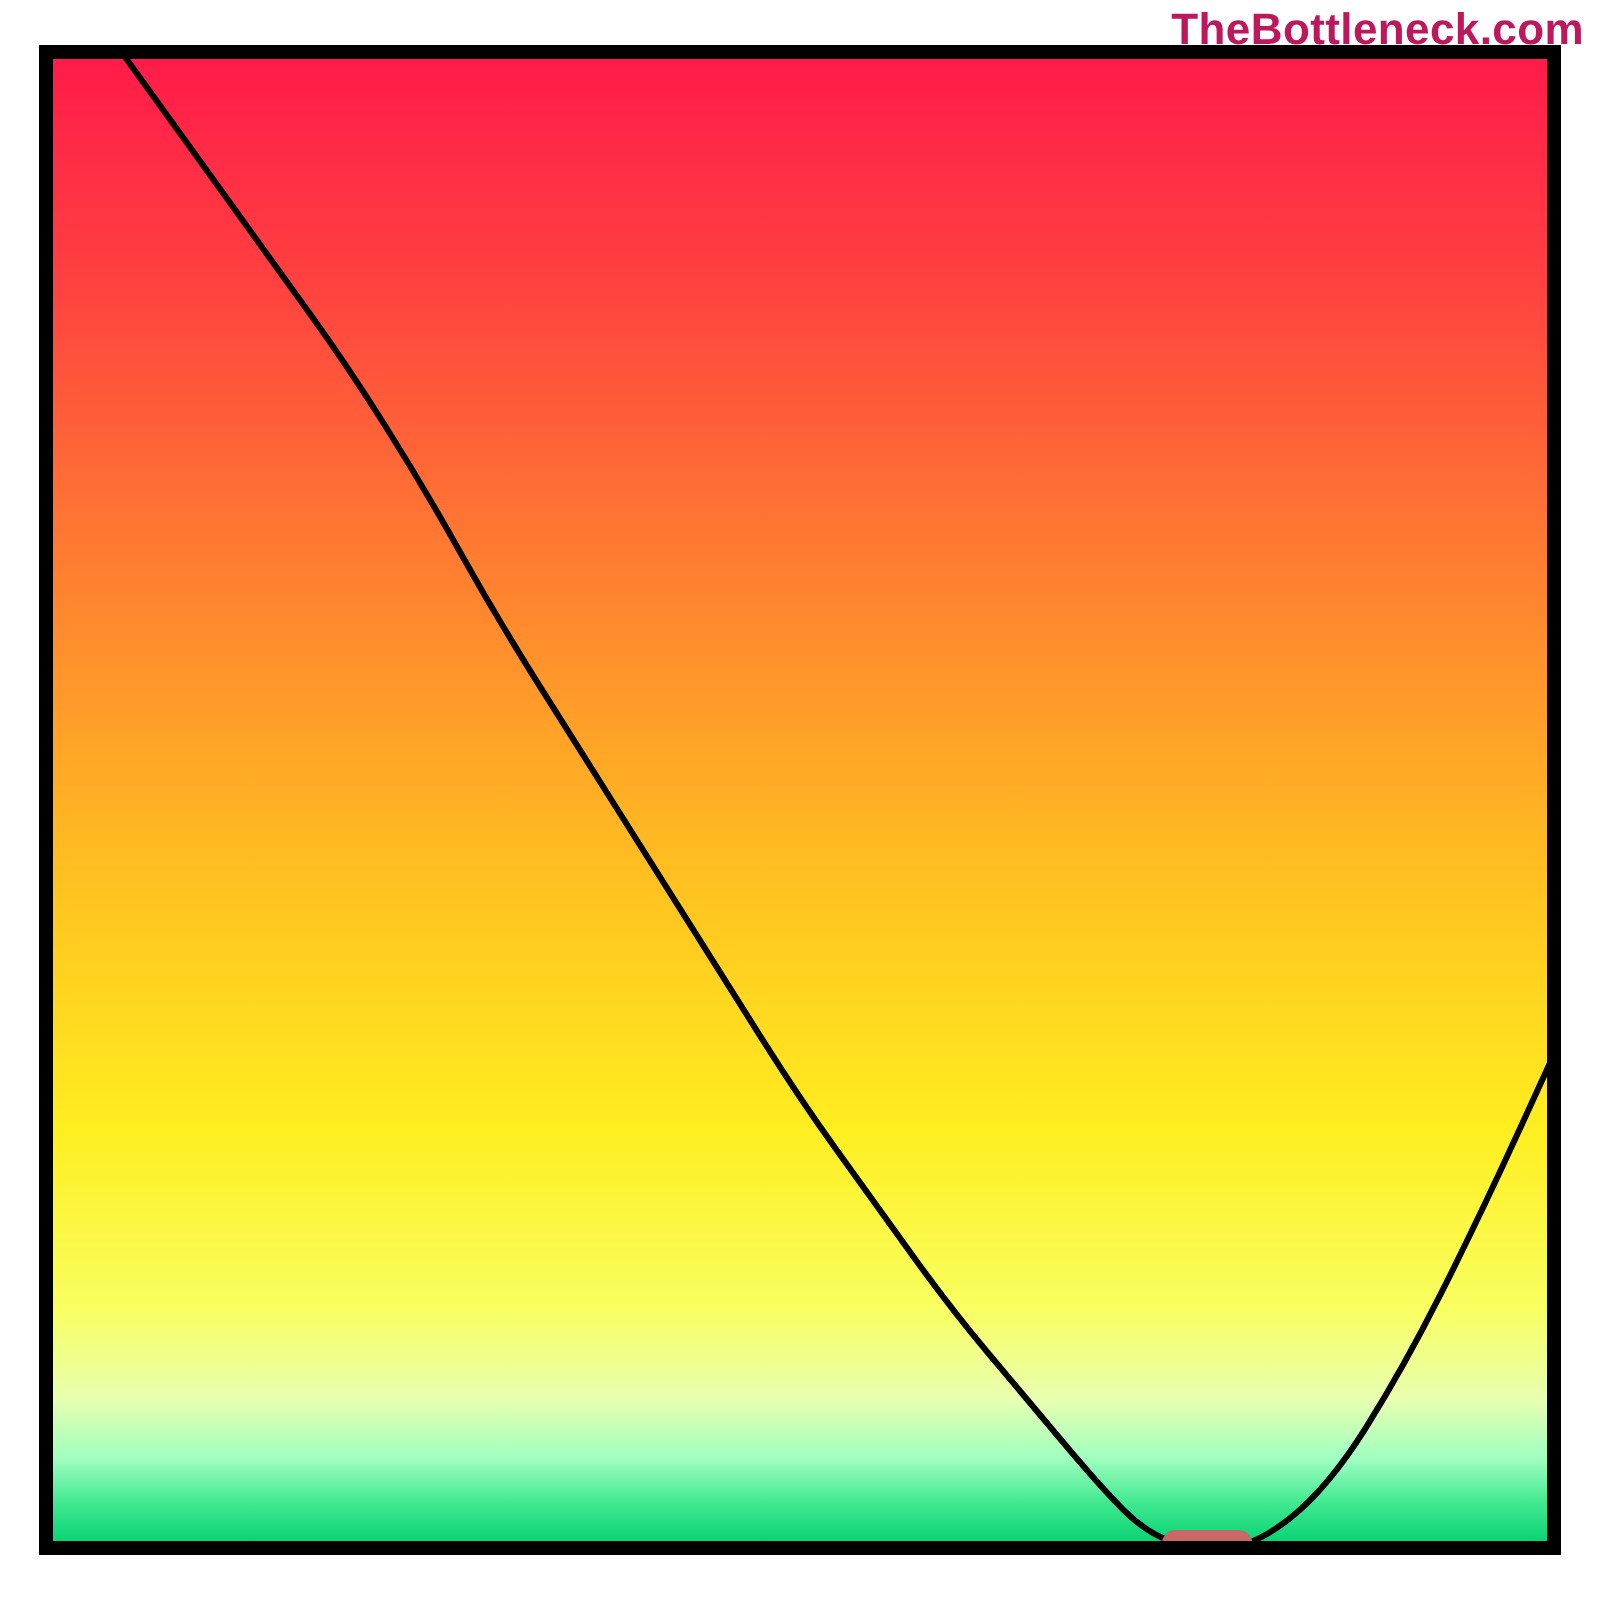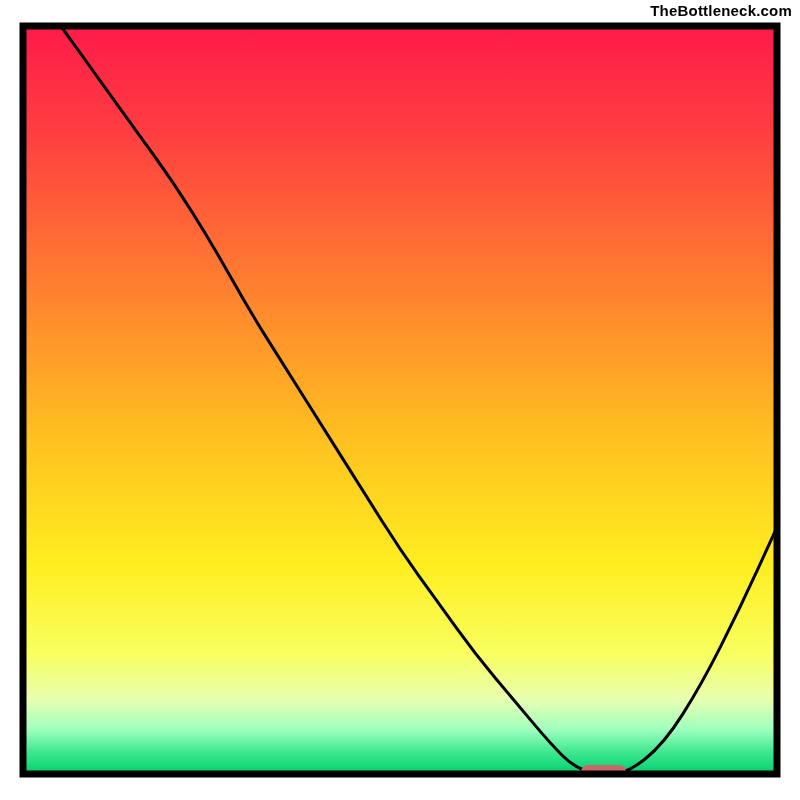--- a/index.html
+++ b/index.html
@@ -13,23 +13,23 @@
   }
   .chart-wrap {
     position: relative;
     width: 800px;
     height: 800px;
   }
   .attribution {
     position: absolute;
     top: 2px;
     right: 8px;
-    font-size: 15px;
+    font-size: 22px;
     font-weight: 600;
-    color: #000000;
+    color: #be185d;
     letter-spacing: 0.2px;
     margin-left: 16px;
   }
   svg { display: block; }
 </style>
 </head>
 <body>
 
 <div class="chart-wrap">
   <div class="attribution">TheBottleneck.com</div>

